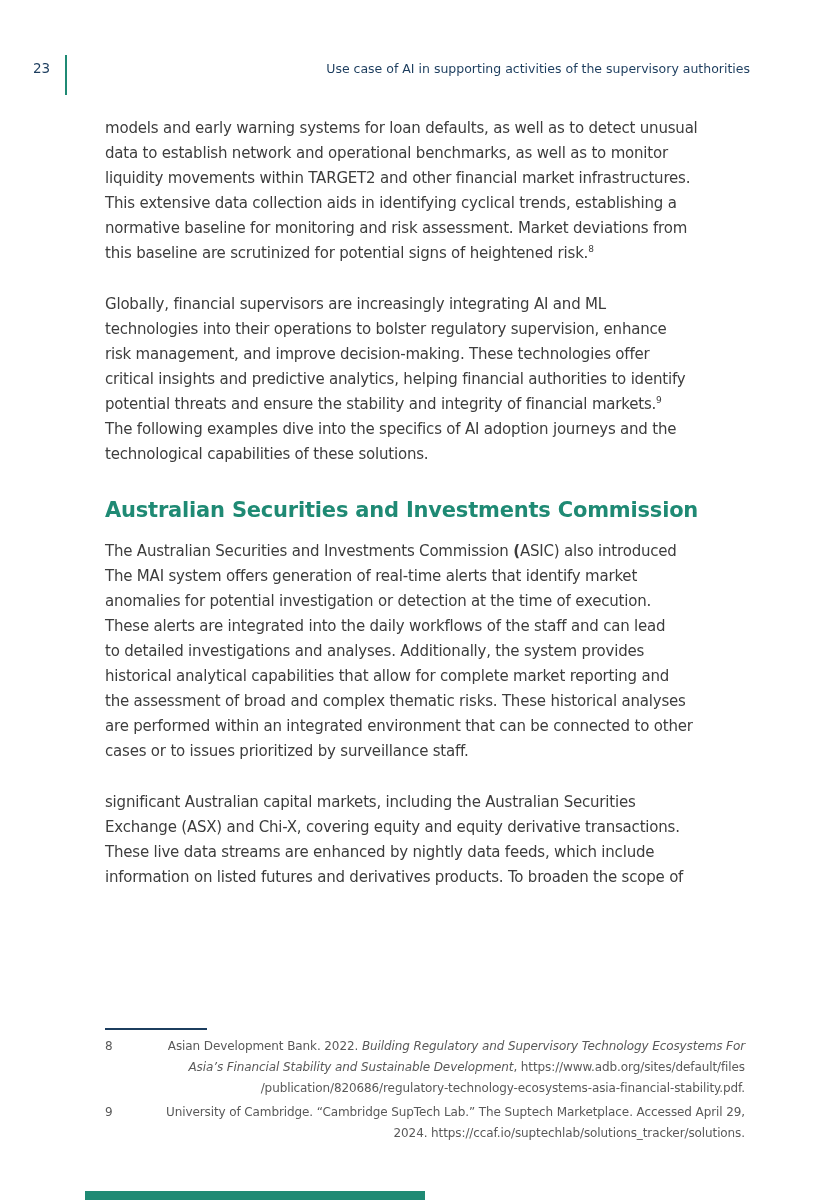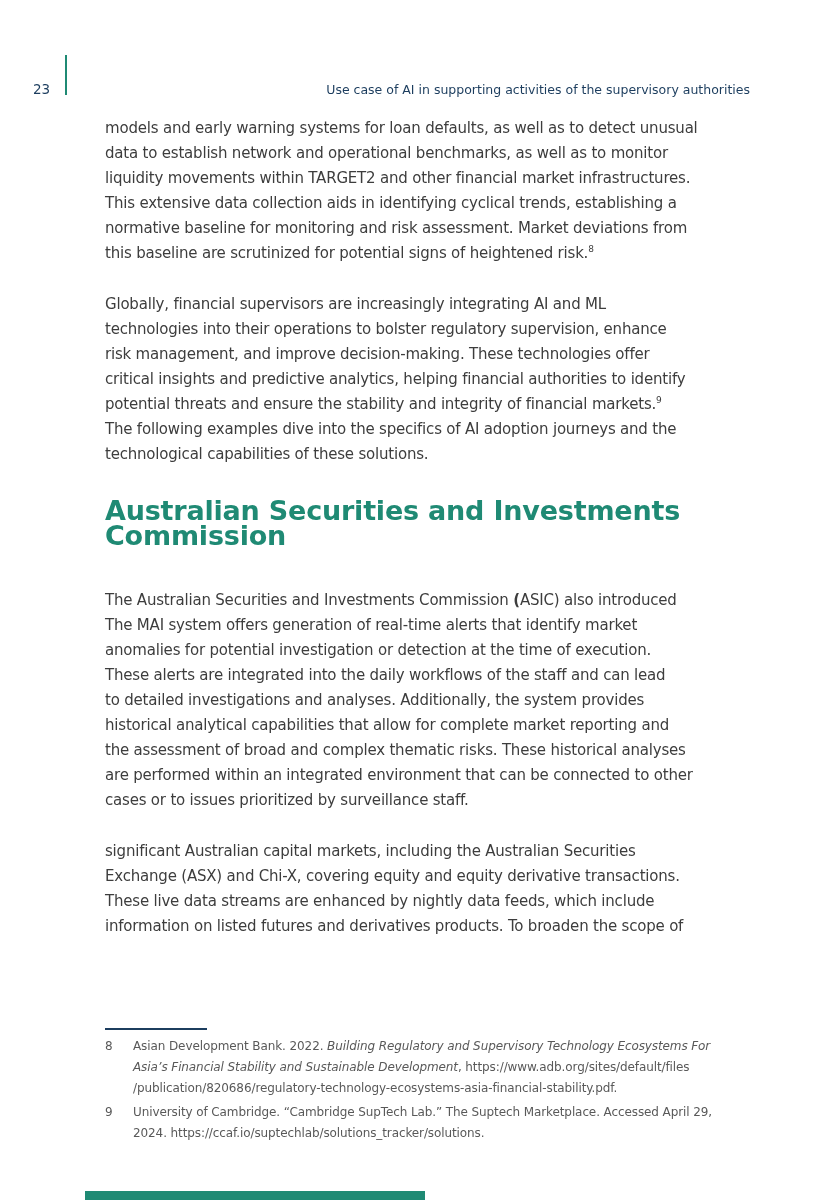--- a/index.html
+++ b/index.html
@@ -24,55 +24,55 @@
     display:flex;align-items:center;
     color:var(--header-navy);
   }
   .page-number{
     font-size:13.5px;color:var(--header-navy);
   }
   .header-divider{
     position:absolute;left:65px;top:55px;width:2px;height:40px;
     background:var(--accent-teal);
   }
-  .page-header{top:69px;height:40px;}
+  .page-header{top:48px;height:40px;}
   .header-title{
     margin-left:auto;
     font-size:12.5px;font-weight:400;letter-spacing:0;
     color:var(--header-navy);
   }
   
   .page-body{
     position:absolute;left:105px;top:116px;width:640px;
     color:var(--body-text);
     font-size:15px;line-height:25px;letter-spacing:-0.2px;
   }
   .para{margin:0 0 26px 0;}
   .line{white-space:pre;}
   .line sup{font-size:60%;line-height:0;vertical-align:super;}
   .line .bold{font-weight:700;}
   .line .italic{font-style:italic;}
   .section-heading{
     color:var(--accent-teal);
-    font-size:27px;font-weight:600;letter-spacing:-0.2px;
-    margin:31px 0 40px 0;
+    font-size:21px;font-weight:600;letter-spacing:-0.2px;
+    margin:31px 0 16px 0;
   }
   
   .footnotes{
     position:absolute;left:105px;top:1028px;width:640px;
     color:var(--footnote-text);
     font-size:12px;line-height:21px;letter-spacing:-0.1px;
   }
   .fn-rule{
     width:102px;border-top:2px solid var(--header-navy);
     margin-bottom:6px;
   }
   .footnote{display:flex;margin-bottom:3px;}
   .fn-num{width:28px;flex:0 0 28px;}
-  .fn-lines{flex:1;}
+  .fn-lines{flex:1;text-align:right;}
   
   .bottom-bar{
     position:absolute;left:85px;bottom:0;width:340px;height:9px;
     background:var(--accent-teal);
   }
 </style>
 </head>
 <body>
 
 <div class="page">

